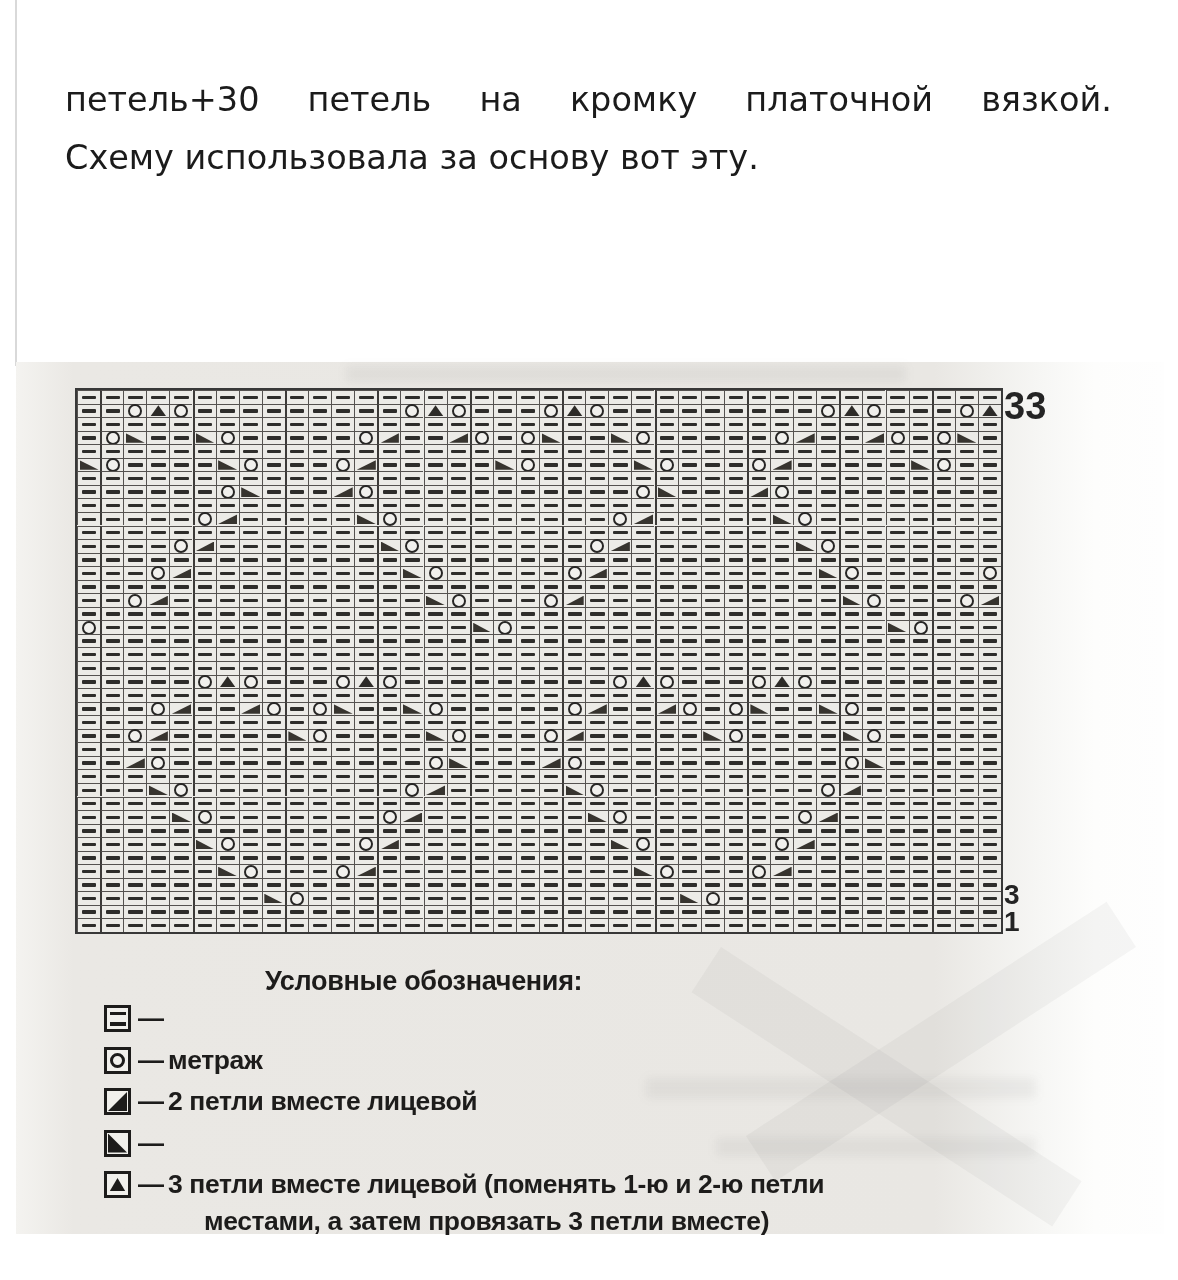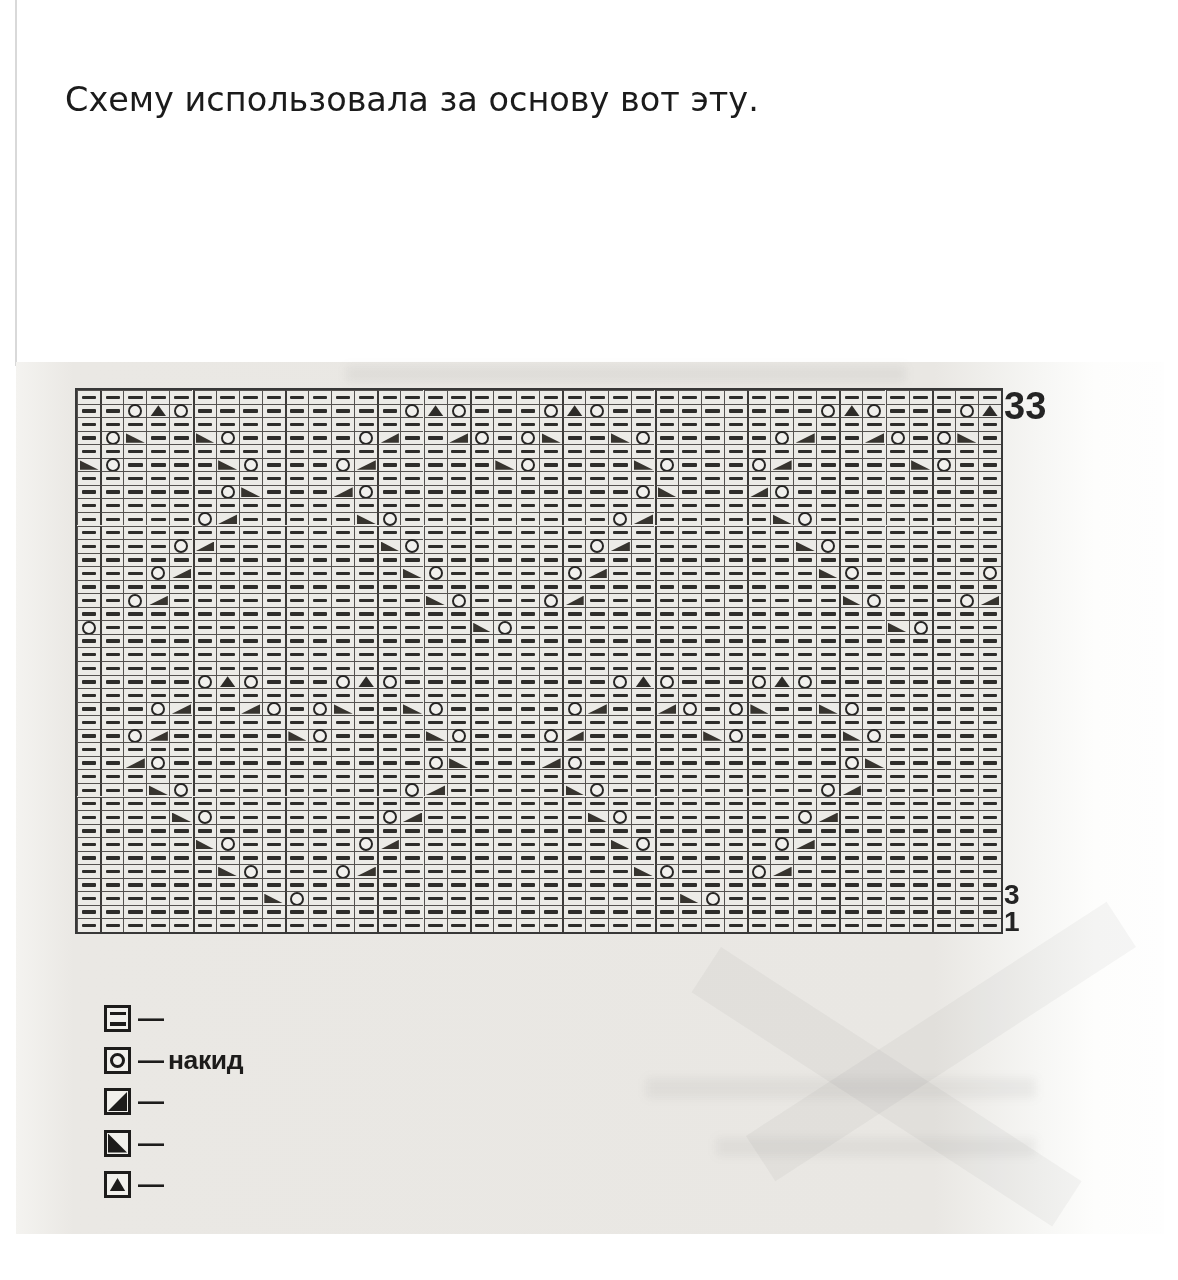--- a/index.html
+++ b/index.html
@@ -66,20 +66,21 @@
   .lg-dash{width:34px;flex:0 0 34px;text-align:center;font-family:"Liberation Sans", sans-serif;font-weight:700;font-size:26px;color:#1d1c1b;line-height:29px;margin-left:3px;}
   .lg-text{font-family:"Liberation Sans", sans-serif;font-weight:700;font-size:26.5px;color:#1d1c1b;line-height:29px;letter-spacing:-0.4px;}
   .lg-text .l2{margin-left:36px;margin-top:8px;}
 </style>
 </head>
 <body>
 
 <div class="edge-line"></div>
 
 <div class="para">
+  <div class="jline">петель+30 петель на кромку платочной вязкой.</div>
   <div class="lline">Схему использовала за основу вот эту.</div>
 </div>
 
 <div class="scan">
   <div class="blur-bar bb3"></div>
   <div class="wm wm1"></div>
   <div class="wm wm2"></div>
   <div class="blur-bar bb1"></div>
   <div class="blur-bar bb2"></div>
 
@@ -4884,49 +4885,57 @@
       <div class="cell" style="left: 900.9px; top: 528.45px; width: 23.1px; height: 13.55px;">
         <div class="dash"></div>
       </div>
     </div>
   <div id="rowlabels">
       <div class="rowlab" style="left: 988px; font-size: 38px; top: 22.765px;">33</div>
       <div class="rowlab" style="left: 988px; font-size: 28px; top: 516.765px;">3</div>
       <div class="rowlab" style="left: 988px; font-size: 28px; top: 543.865px;">1</div>
     </div>
 
+  <div class="lg-title">Условные обозначения:</div>
   <div class="legend" id="legend">
       <div class="lg-row">
         <div class="lg-box">
           <div class="bar1"></div>
           <div class="bar2"></div>
         </div>
         <div class="lg-dash">—</div>
       </div>
       <div class="lg-row">
         <div class="lg-box">
           <div class="ring2"></div>
         </div>
         <div class="lg-dash">—</div>
         <div class="lg-text">
-          <div>накид</div>
+          <div>метраж</div>
         </div>
       </div>
       <div class="lg-row">
         <div class="lg-box">
           <div class="f-tr"></div>
         </div>
         <div class="lg-dash">—</div>
+        <div class="lg-text">
+          <div>2 петли вместе лицевой</div>
+        </div>
       </div>
       <div class="lg-row">
         <div class="lg-box">
           <div class="f-tl"></div>
         </div>
         <div class="lg-dash">—</div>
       </div>
       <div class="lg-row">
         <div class="lg-box">
           <div class="f-t3"></div>
         </div>
         <div class="lg-dash">—</div>
+        <div class="lg-text">
+          <div>3 петли вместе лицевой (поменять 1-ю и 2-ю петли</div>
+          <div class="l2">местами, а затем провязать 3 петли вместе)</div>
+        </div>
       </div>
     </div>
 </div>
 
 </body></html>

